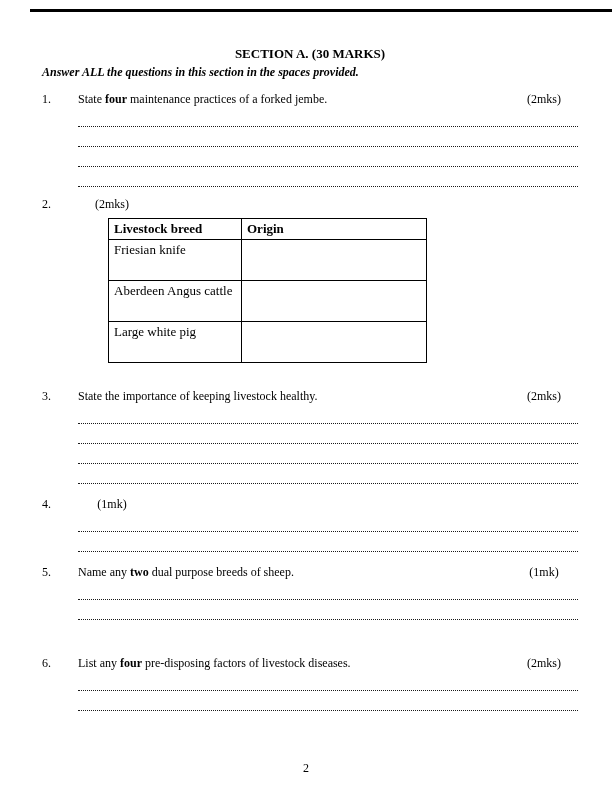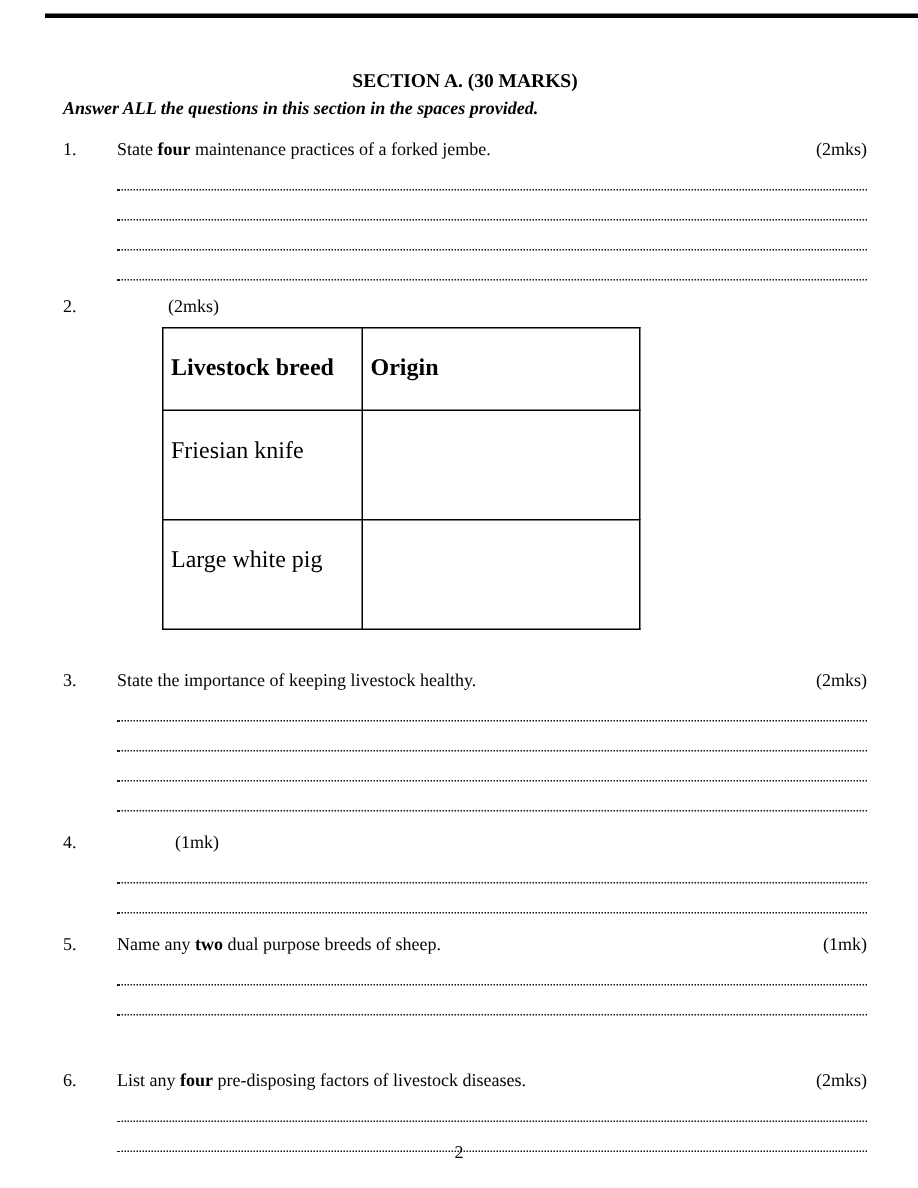--- a/index.html
+++ b/index.html
@@ -22,44 +22,44 @@
     text-align:center;font-weight:700;font-size:13px;margin-bottom:3px;
   }
   .instruction{
     text-align:left;font-weight:700;font-style:italic;font-size:12px;margin-bottom:12px;
   }
   .question{
     display:flex;align-items:flex-start;line-height:1.25;
   }
   .q-num{width:36px;flex:0 0 36px;}
   .q-text{flex:1 1 auto;padding-right:12px;}
-  .q-marks{flex:0 0 68px;width:68px;text-align:right;}
+  .q-marks{flex:0 0 68px;width:68px;text-align:center;}
   .b{font-weight:700;}
   .answer-lines{margin-left:36px;}
   .dotline{
     height:19px;
     border-bottom:1.6px dotted #1a1a1a;
   }
   .gap-q2{margin-top:10px;}
   .gap-table{margin-top:6px;}
   .gap-q3{margin-top:26px;}
   .gap-q4{margin-top:13px;}
   .gap-q5{margin-top:13px;}
   .gap-q6{margin-top:36px;}
   table.livestock{
     border-collapse:collapse;
     margin-left:66px;
     table-layout:fixed;
   }
   table.livestock th, table.livestock td{
     border:1px solid #000;
-    padding:18px 5px;
+    padding:2px 5px;
     vertical-align:top;
     text-align:left;
-    font-size:16px;
+    font-size:13px;
   }
   table.livestock th{font-weight:700;}
   .col-breed{width:133px;}
   .col-origin{width:185px;}
   table.livestock td{height:36px;}
   table.livestock th{height:16px;}
   .page-number{
     position:absolute;
     bottom:16px;left:0;right:0;
     text-align:center;
@@ -101,20 +101,24 @@
     <tbody>
         <tr>
       <th>Livestock breed</th>
       <th>Origin</th>
     </tr>
     <tr>
       <td>Friesian knife</td>
       <td></td>
     </tr>
     <tr>
+      <td>Aberdeen Angus cattle</td>
+      <td></td>
+    </tr>
+    <tr>
       <td>Large white pig</td>
       <td></td>
     </tr>
   </tbody>
     </table>
 
   <div class="question gap-q3">
     <div class="q-num">3.</div>
     <div class="q-text"><span>State the importance of keeping livestock healthy.</span><span class="b"></span><span></span></div>
     <div class="q-marks">(2mks)</div>

